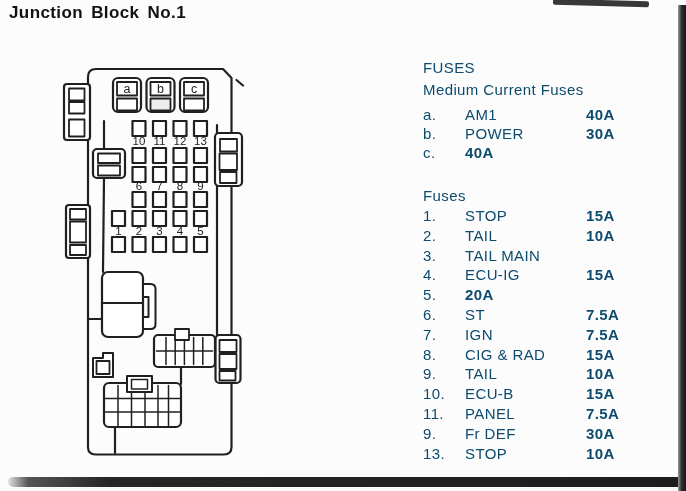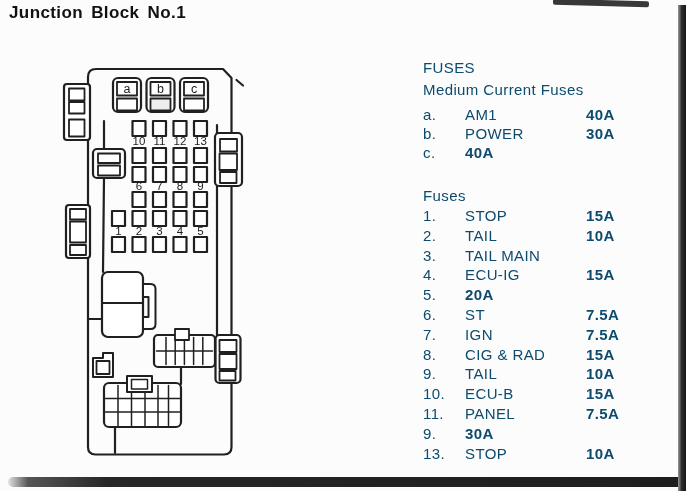--- a/index.html
+++ b/index.html
@@ -276,20 +276,21 @@
         <span class="f-name">ECU-B</span>
         <span class="f-amp">15A</span>
       </div>
       <div class="frow">
         <span class="f-id">11.</span>
         <span class="f-name">PANEL</span>
         <span class="f-amp">7.5A</span>
       </div>
       <div class="frow">
         <span class="f-id">9.</span>
+        <span class="f-name">Fr DEF</span>
         <span class="f-amp">30A</span>
       </div>
       <div class="frow">
         <span class="f-id">13.</span>
         <span class="f-name">STOP</span>
         <span class="f-amp">10A</span>
       </div>
     </div>
   </div>
 

